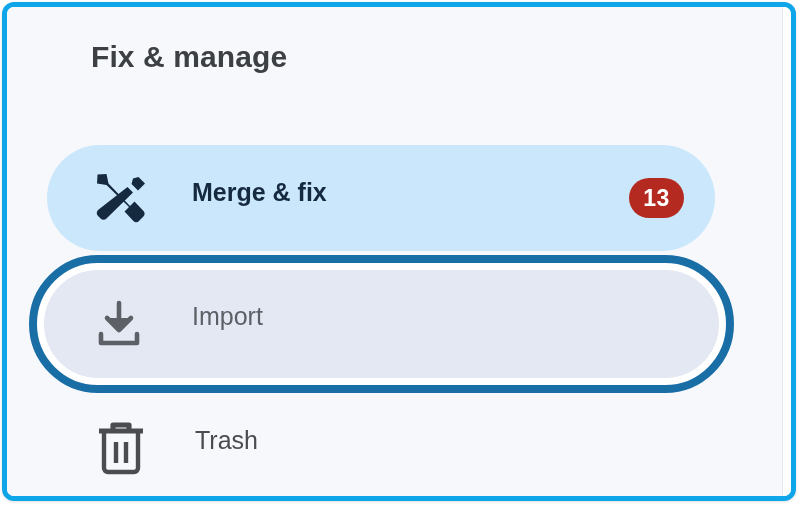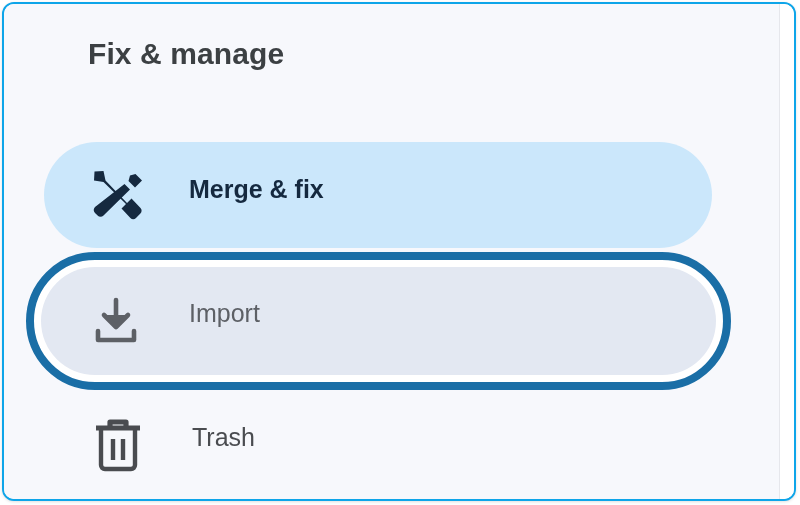--- a/index.html
+++ b/index.html
@@ -15,21 +15,21 @@
   }
 
   
   #app-frame {
     position: absolute;
     left: 2px;
     top: 2px;
     width: 794px;
     height: 499px;
     box-sizing: border-box;
-    border: 2px solid #0ea5e9;
+    border: 5px solid #0ea5e9;
     border-radius: 12px;
     background: #ffffff;
     overflow: hidden;
     box-shadow: 0 1px 3px rgba(0,0,0,0.12);
   }
 
   
   #nav-panel {
     position: absolute;
     left: 0;
@@ -185,20 +185,21 @@
                      L39.0 5.5 Z"></path>
 
             <path d="M33.5 14.0 L39.0 19.5 L12.5 45.5 C10.8 47.2 8.2 47.2 6.6 45.5 L4.0 43.0
                      C2.3 41.3 2.3 38.7 4.0 37.0 Z"></path>
           </g>
         </svg>
       </span>
 
       <span class="nav-label">Merge &amp; fix</span>
 
+      <span id="badge-merge-fix">13</span>
     </div>
 
     <div id="row-import-ring"></div>
 
     <div id="row-trash" class="nav-row">
 
       <span class="nav-icon">
         <svg width="52" height="56" viewBox="0 0 52 56" xmlns="http://www.w3.org/2000/svg">
           <g stroke="#4a4c50" stroke-width="4.4" fill="none" stroke-linejoin="round">
 

